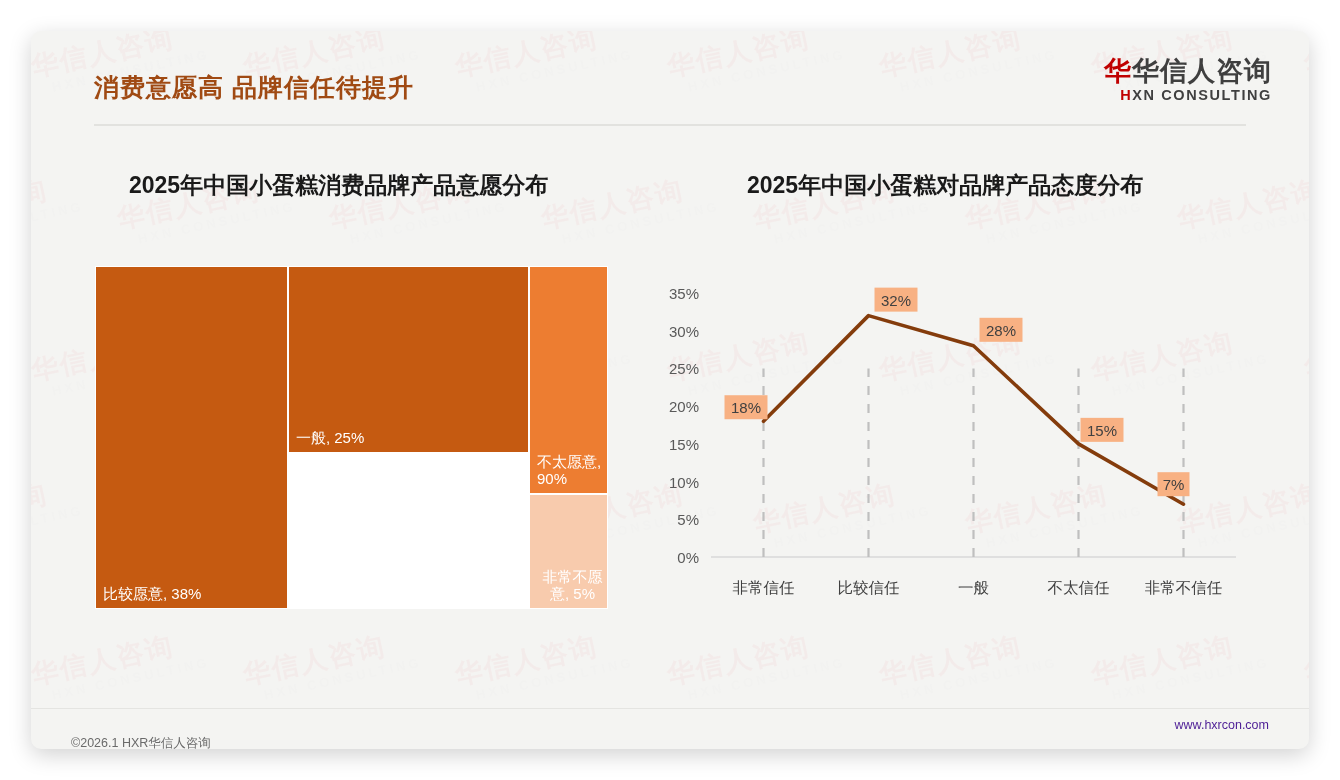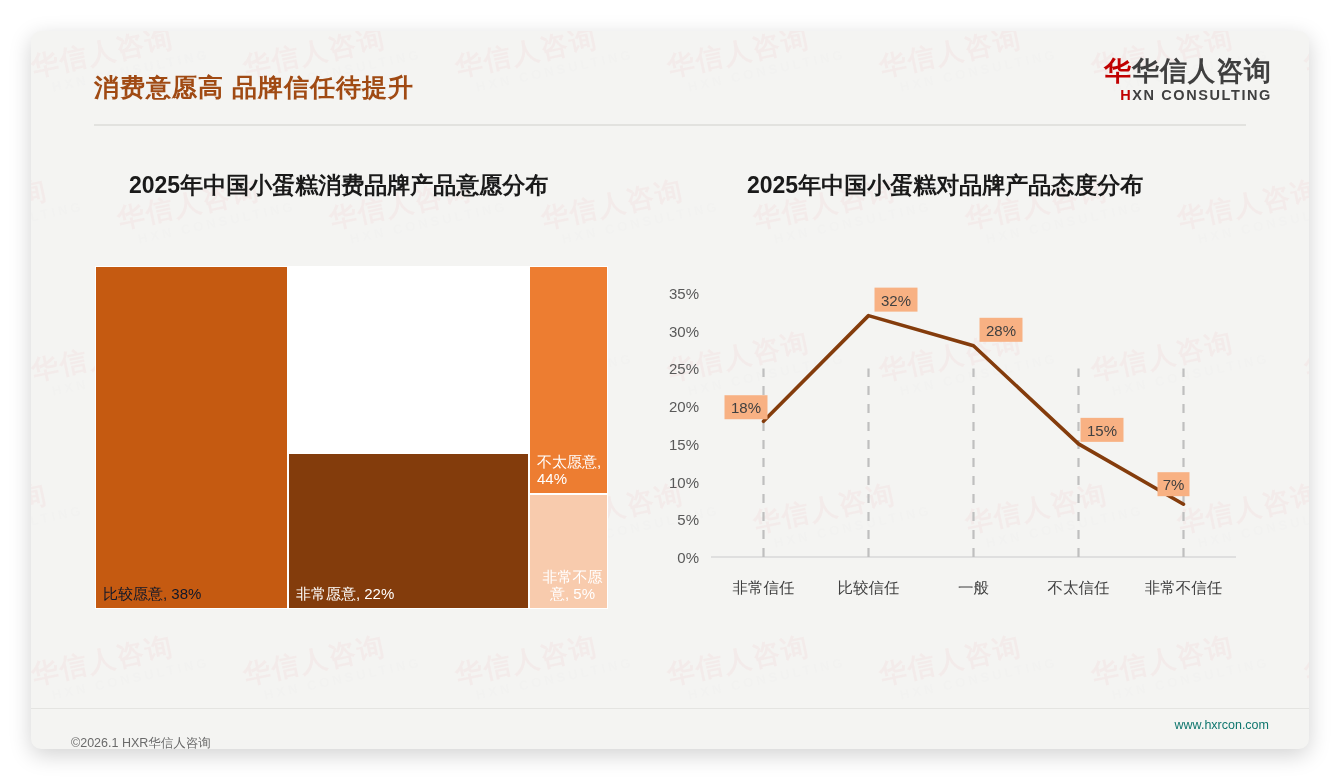--- a/index.html
+++ b/index.html
@@ -178,21 +178,21 @@
     top: 704px;
     font-size: 12.5px;
     color: #6a6a6a;
     z-index: 4;
   }
   #footer-right {
     position: absolute;
     right: 40px;
     top: 687px;
     font-size: 12.5px;
-    color: #0f766e;
+    color: #4c1d95;
     z-index: 4;
   }
 </style>
 </head>
 <body>
 
 <div id="slide">
 
   <div id="watermark">
       <div class="wm" style="left: 0px; top: 0px;">
@@ -340,27 +340,27 @@
   <div id="logo">
     <div class="logo-cn"><span class="hx">华</span><span>华信人咨询</span></div>
     <div class="logo-en"><span class="hx">H</span><span>XN CONSULTING</span></div>
   </div>
 
   <div class="chart-title" id="title-left">2025年中国小蛋糕消费品牌产品意愿分布</div>
   <div class="chart-title" id="title-right">2025年中国小蛋糕对品牌产品态度分布</div>
 
   <div id="treemap">
       <div class="tm-cell" style="left: 0px; top: 0px; width: 192.888px; height: 343px; background: rgb(197, 90, 17);">
-        <div class="tm-label" style="color: #0f172a;">比较愿意, 38%</div>
-      </div>
-      <div class="tm-cell" style="left: 192.888px; top: 186.935px; width: 241.11px; height: 156.065px; background: rgb(131, 60, 12);">
-        <div class="tm-label" style="color: rgb(255, 255, 255);">非常愿意, 22%</div>
+        <div class="tm-label" style="color: #ffffff;">比较愿意, 38%</div>
+      </div>
+      <div class="tm-cell" style="left: 192.888px; top: 0px; width: 241.11px; height: 186.935px; background: rgb(197, 90, 17);">
+        <div class="tm-label" style="color: rgb(255, 255, 255);">一般, 25%</div>
       </div>
       <div class="tm-cell" style="left: 433.998px; top: 0px; width: 79.002px; height: 228.095px; background: rgb(237, 125, 49);">
-        <div class="tm-label" style="color: rgb(255, 255, 255);">不太愿意, 44%</div>
+        <div class="tm-label" style="color: rgb(255, 255, 255);">不太愿意, 90%</div>
       </div>
       <div class="tm-cell" style="left: 433.998px; top: 228.095px; width: 79.002px; height: 114.905px; background: rgb(248, 203, 173);">
         <div class="tm-label center" style="color: rgb(255, 255, 255);">非常不愿意, 5%</div>
       </div>
     </div>
 
   <div id="linechart">
       <svg width="625" height="356">
         <text x="60" y="300" text-anchor="end" font-family="&quot;Liberation Sans&quot;, sans-serif" font-size="15" fill="#595959">0%</text>
         <text x="60" y="262.2857142857143" text-anchor="end" font-family="&quot;Liberation Sans&quot;, sans-serif" font-size="15" fill="#595959">5%</text>

